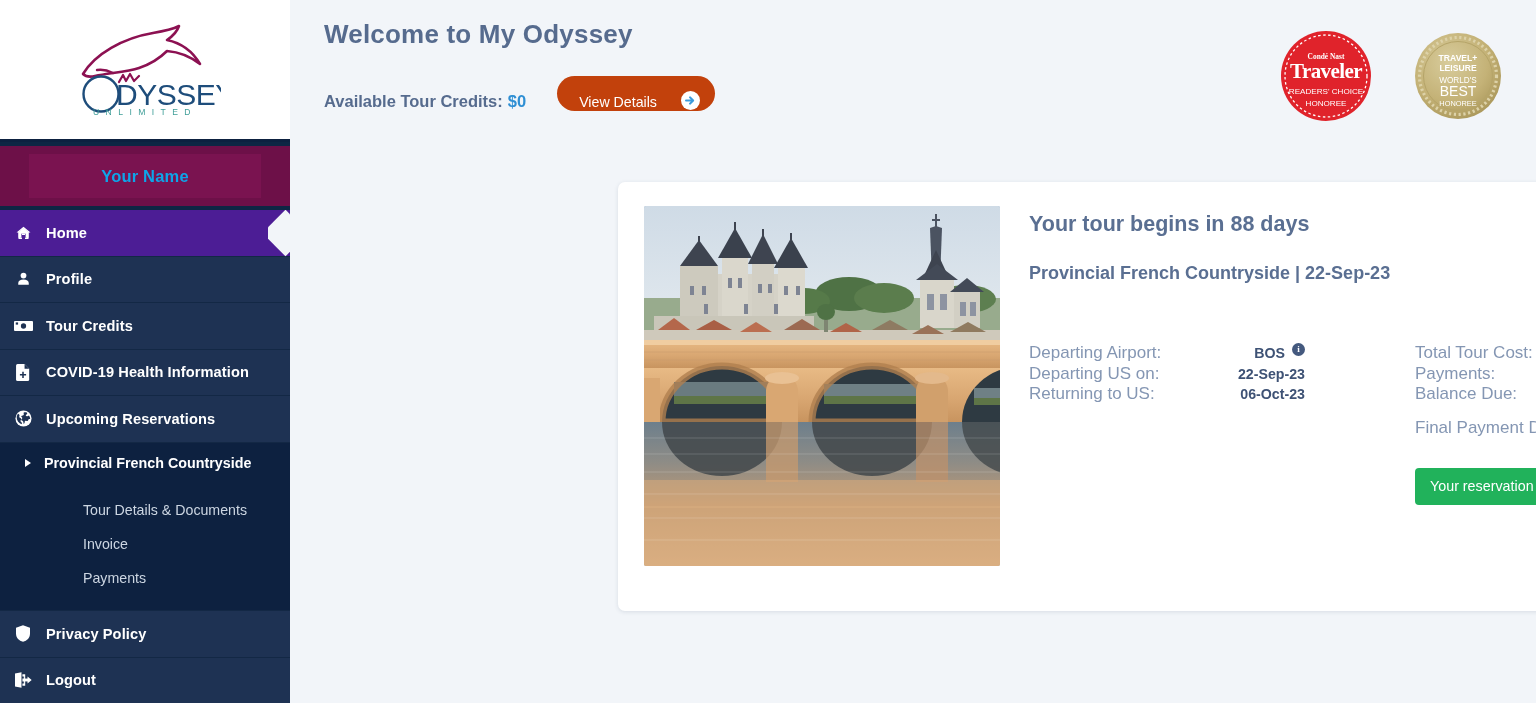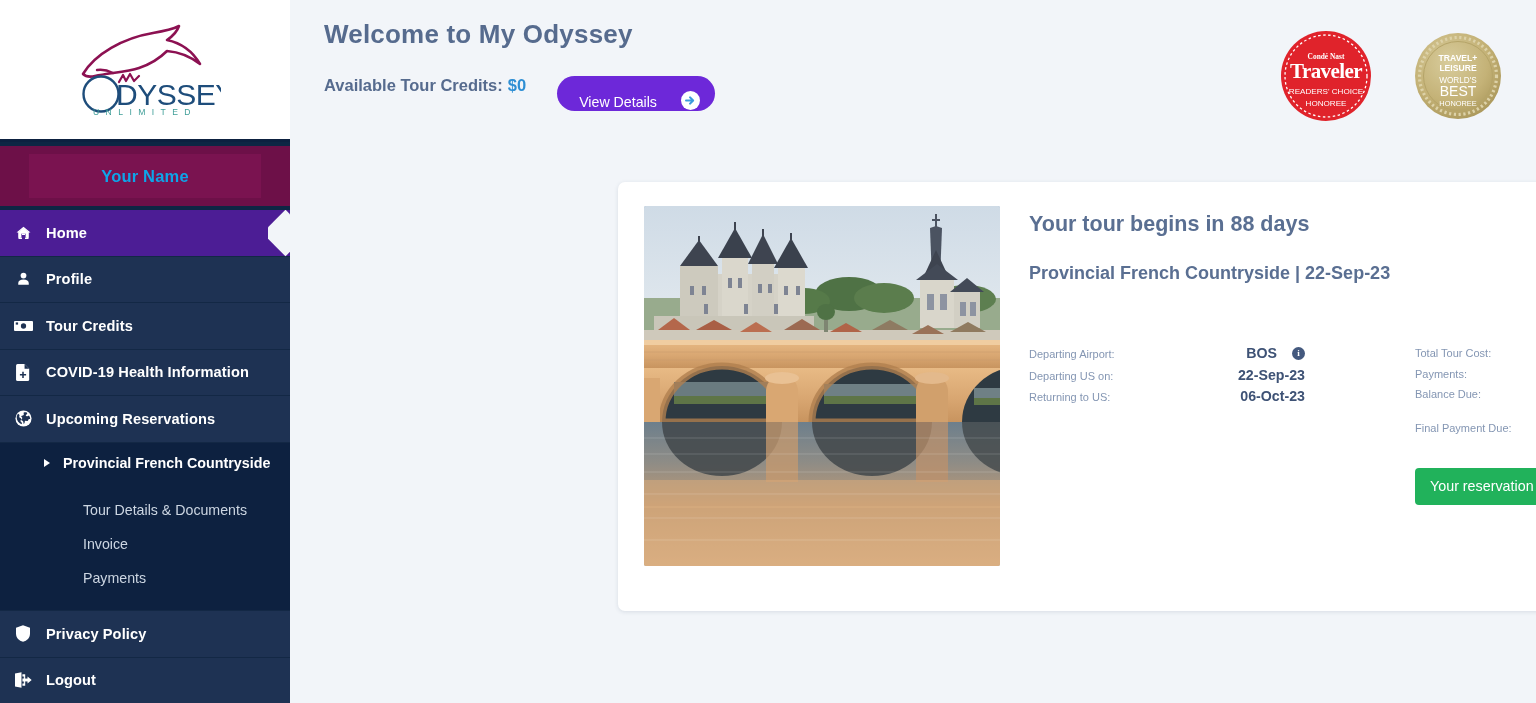--- a/index.html
+++ b/index.html
@@ -69,21 +69,21 @@
     color: #fff;
   }
   .nav-label {
     font-size: 14.6px; font-weight: bold; color: #ffffff;
     letter-spacing: .1px;
   }
 
   .subnav { background: #0d2140; padding-bottom: 8px; }
   .sub-parent {
     height: 41px; display: flex; align-items: center;
-    padding-left: 44px; cursor: pointer;
+    padding-left: 25px; cursor: pointer;
   }
   .sub-caret {
     width: 0; height: 0;
     border-left: 6px solid #ffffff;
     border-top: 4.5px solid transparent;
     border-bottom: 4.5px solid transparent;
     margin-right: 13px;
   }
   .sub-parent-label {
     color: #ffffff; font-size: 14.3px; font-weight: bold;
@@ -101,33 +101,33 @@
     flex: 1 1 auto; height: 703px;
     background: #f2f5f9;
     padding: 0 34px;
     position: relative;
   }
   .page-title {
     color: #566b8e; font-size: 26px; font-weight: bold;
     padding-top: 19px; letter-spacing: .2px;
   }
   .credits-row {
-    display: flex; align-items: flex-start;
+    display: flex; align-items: flex-end;
     margin-top: 26px;
   }
   .credits-label {
     color: #566b8e; font-size: 16.5px; font-weight: bold;
   }
   .credits-value {
     color: #2f8fd4; font-size: 16.5px; font-weight: bold;
     margin-left: 5px;
   }
   .view-details-btn {
     margin-left: 31px;
-    background: #6d28d9; border: none; border-radius: 20px;
+    background: #c2410c; border: none; border-radius: 20px;
     height: 35px; padding: 16px 15px 0 22px;
     display: flex; align-items: center; gap: 24px;
     cursor: pointer;
   }
   .view-details-label {
     color: #ffffff; font-size: 14.2px; font-weight: normal;
   }
   .badges {
     position: absolute; right: 34px; top: 30px;
     display: flex; align-items: center; gap: 42px;
@@ -158,24 +158,24 @@
     margin-top: 26px;
   }
   .detail-cols { display: flex; margin-top: 59px; }
   .detail-col-left { width: 276px; flex: 0 0 276px; }
   .detail-col-right { width: 276px; flex: 0 0 276px; margin-left: 110px; }
   .dline {
     display: flex; justify-content: space-between; align-items: baseline;
     line-height: 20.5px;
   }
   .dline.spacer { margin-top: 13px; }
-  .dlabel { color: #8496b3; font-size: 11px; }
+  .dlabel { color: #8496b3; font-size: 17px; }
   .dvalue {
     color: #3e5275; font-size: 14.2px; font-weight: bold;
-    display: flex; align-items: center; gap: 15px;
+    display: flex; align-items: flex-start; gap: 7px;
   }
   .info-icon {
     display: inline-flex; align-items: center; justify-content: center;
     width: 13px; height: 13px; border-radius: 50%;
     background: #44597e; color: #ffffff;
     font-size: 9px; font-weight: bold;
     font-family: "Liberation Serif", serif;
     line-height: 1;
   }
   .paid-badge {

